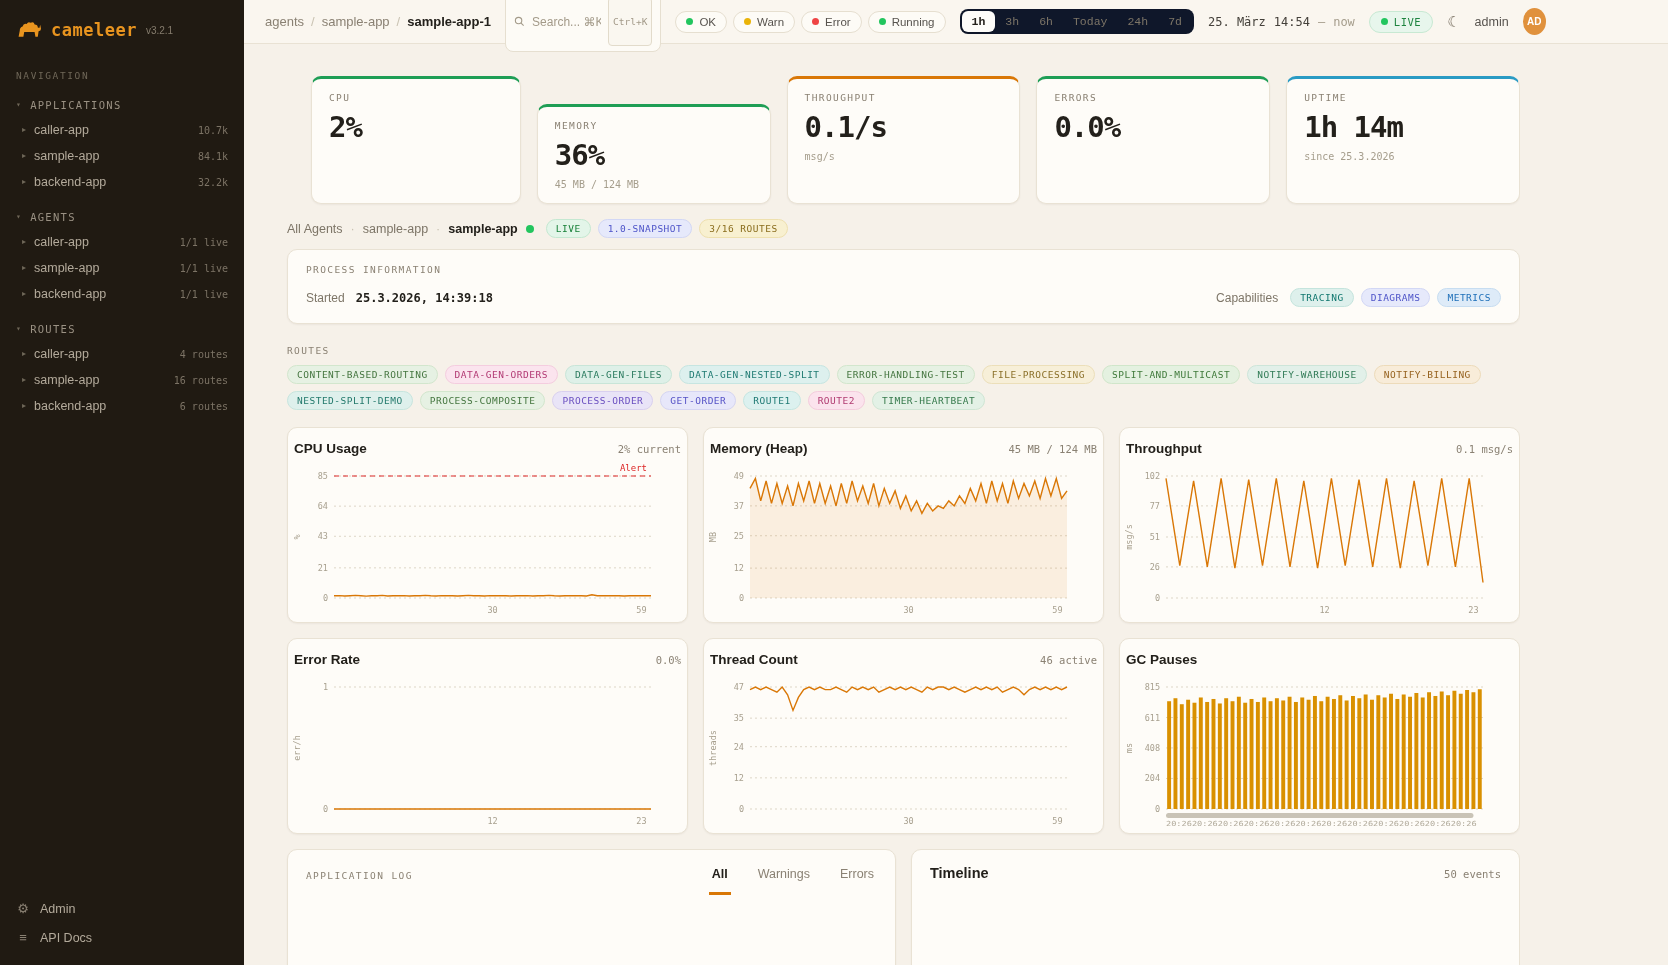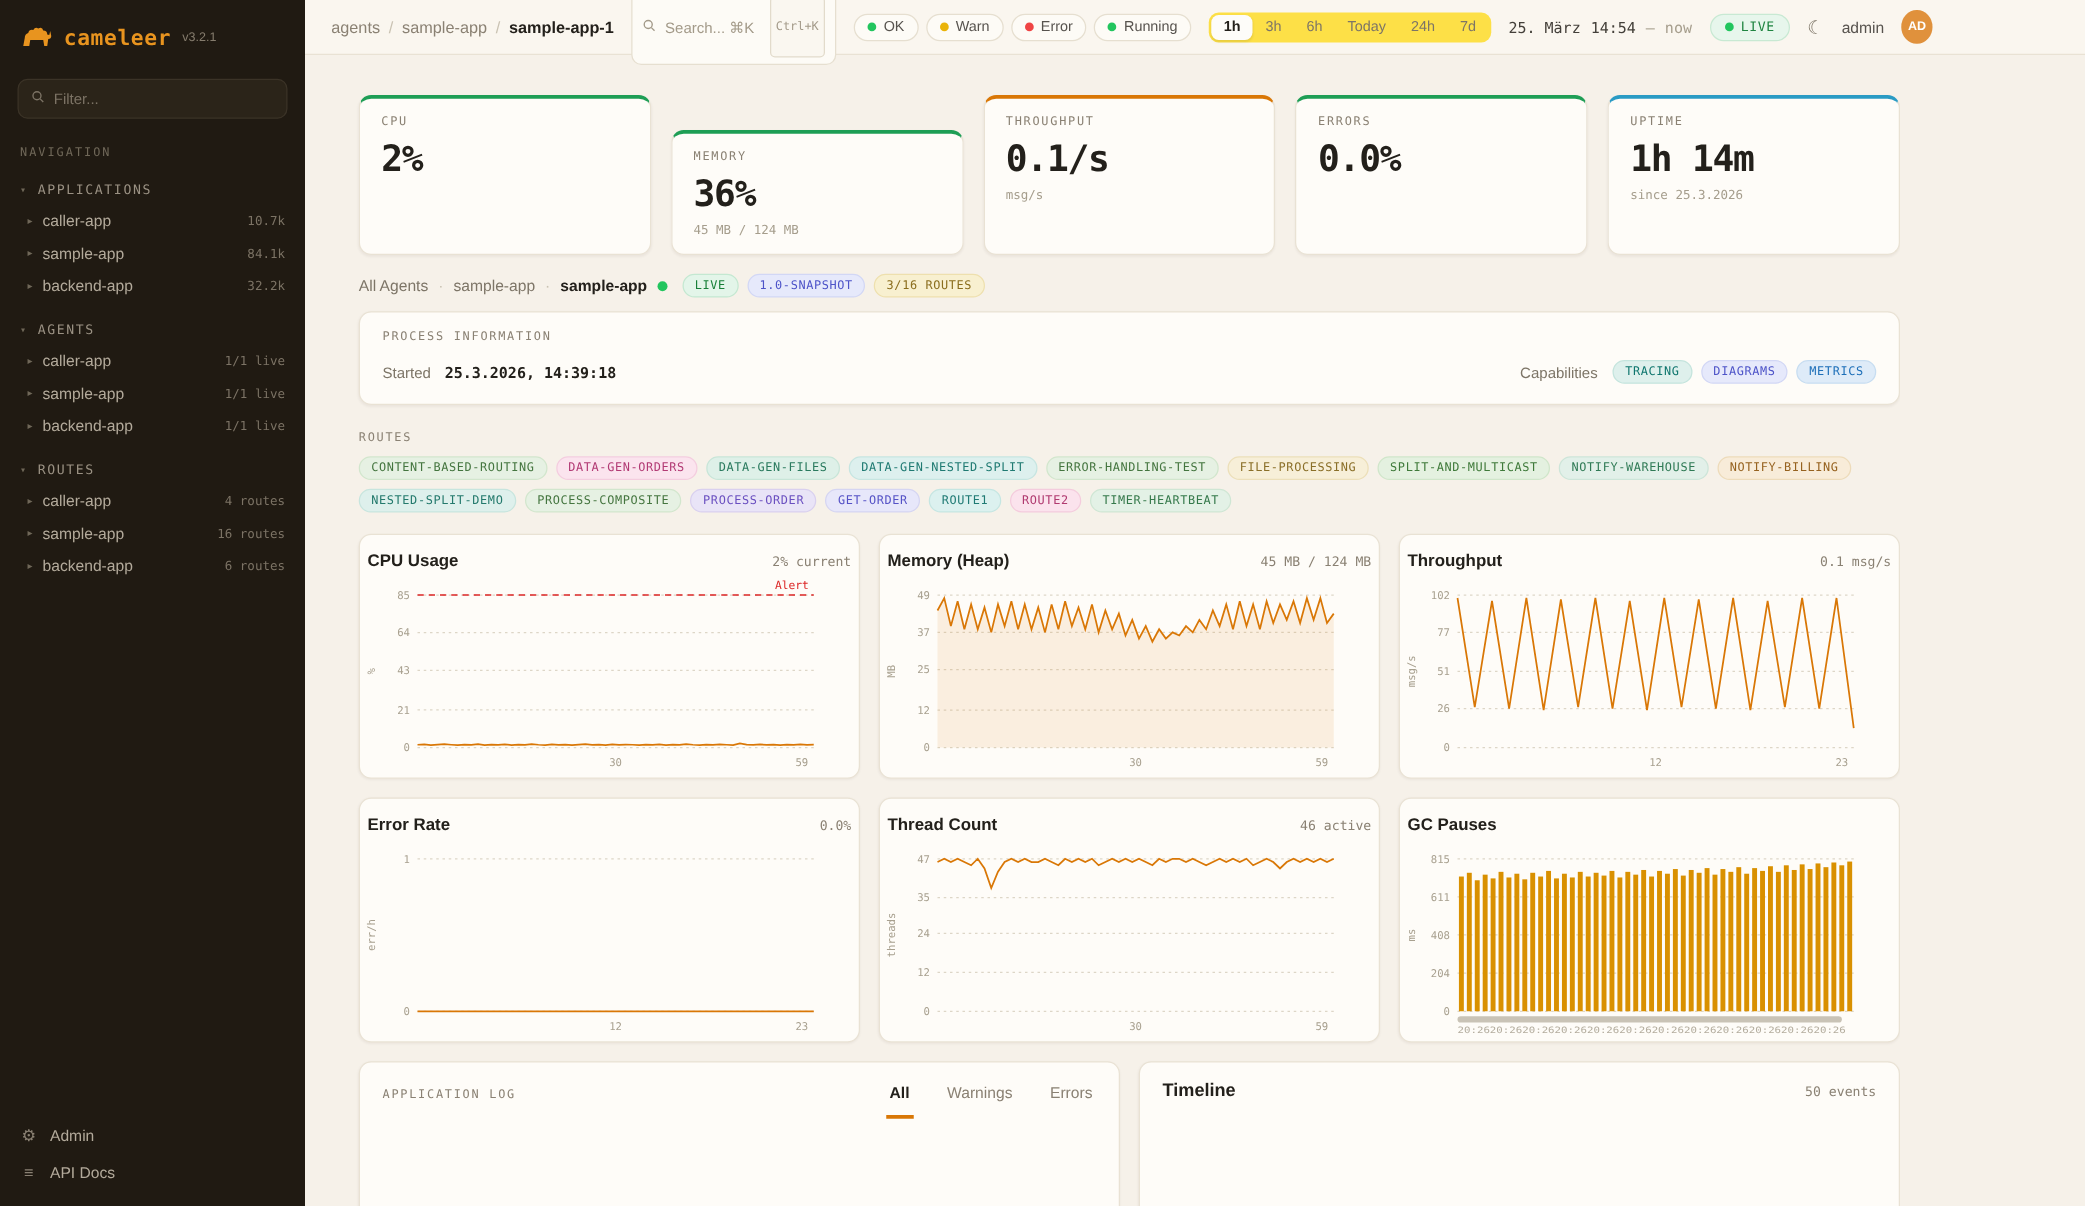--- a/index.html
+++ b/index.html
@@ -34,21 +34,21 @@
   .crumb-sep{color:#c9c2b2}
   .crumb-current{color:#23201b;font-weight:700}
   .search{display:flex;align-items:center;gap:7px;background:#fdfbf6;border:1px solid #e6dfd0;border-radius:8px;padding:5px 8px;width:178px}
   .search svg{color:#a39a89;flex:none}
   .search input{border:none;outline:none;background:none;font-size:12px;color:#57534e;width:100%}
   .search input::placeholder{color:#a39a89}
   .kbd{font-family:"DejaVu Sans Mono",monospace;font-size:9.5px;color:#a39a89;border:1px solid #e2dbcb;border-radius:4px;padding:18px 4px;background:#faf7f0;white-space:nowrap}
   .chips{display:flex;gap:6px}
   .chip{display:flex;align-items:center;gap:6px;border:1px solid #e6dfd0;border-radius:999px;padding:4px 10px;font-size:11.5px;color:#57534e;background:#fdfbf6;cursor:pointer;white-space:nowrap}
   .dot{width:7px;height:7px;border-radius:50%}
-  .seg{display:flex;background:#fde047;border-radius:8px;padding:2px;font-family:Liberation Sans, sans-serif}
+  .seg{display:flex;background:#0f172a;border-radius:8px;padding:2px;font-family:Liberation Mono, monospace}
   .seg-opt{padding:4px 10px;font-size:11.5px;color:#7d7567;border-radius:6px;cursor:pointer;white-space:nowrap}
   .seg-opt.active{background:#fdfcf9;color:#23201b;font-weight:700;box-shadow:0 1px 2px rgba(0,0,0,.09)}
   .dateblock{display:flex;gap:8px;align-items:center;font-family:"DejaVu Sans Mono",monospace;font-size:12px;color:#44403a;cursor:pointer;white-space:nowrap}
   .mut{color:#a59d8c}
   .live{display:flex;align-items:center;gap:6px;background:#e7f6ec;border:1px solid #c8e9d3;color:#1f8440;border-radius:999px;padding:4px 11px;font-family:"DejaVu Sans Mono",monospace;font-size:10.5px;letter-spacing:.5px;cursor:pointer;margin-left:auto}
   .live .dot{background:#22c55e}
   .moon{font-size:15px;color:#7d7567;cursor:pointer}
   .user{font-size:12.5px;color:#57534e;cursor:pointer}
   .avatar{width:27px;height:27px;border-radius:50%;background:#e0913c;color:#fff;font-size:10px;font-weight:700;display:flex;align-items:center;justify-content:center;cursor:pointer}
 
@@ -107,29 +107,20 @@
   <div class="logo-row">
     <span>
       <svg width="26" height="24" viewBox="0 0 32 30">
           <path d="M3 26 L4.5 18 Q4.5 14 8 13 Q9 9 13 10 Q15 6.5 18 8.5 Q22 6.5 23 10.5 Q27 10.5 27 14.5 L29 15 L30 11 L31 16 Q31 19 28 19 L27 26 L24 26 L23 20 L10 20 L9 26 Z" fill="#e8941f"></path>
         </svg>
     </span>
     <span class="logo-name">cameleer</span>
     <span class="logo-ver">v3.2.1</span>
   </div>
 
-  <div class="filter">
-    <span>
-      <svg width="11" height="11" viewBox="0 0 24 24" fill="none" stroke="currentColor" stroke-width="2.4">
-          <circle cx="10" cy="10" r="7"></circle>
-          <path d="M15.5 15.5 L21 21"></path>
-        </svg>
-    </span>
-    <input placeholder="Filter..." style="">
-  </div>
 
   <div class="nav-label">NAVIGATION</div>
 
   <div>
 
       <div class="section">
         <div class="sec-head">
           <span class="chev">▾</span>
           <span>APPLICATIONS</span>
         </div>
@@ -301,21 +292,21 @@
     <span class="moon">☾</span>
     <span class="user">admin</span>
     <span class="avatar">AD</span>
   </header>
 
   <div class="content">
     <div class="inner">
 
       <div class="stats">
 
-          <div class="stat" style="border-top-color: rgb(30, 158, 85);">
+          <div class="stat" style="border-top-color: rgb(30, 158, 85); margin-left: 24px;">
             <div class="stat-label">CPU</div>
             <div class="stat-value">2%</div>
             <div class="stat-sub"></div>
           </div>
 
           <div class="stat" style="border-top-color: rgb(30, 158, 85); margin-top: 28px;">
             <div class="stat-label">MEMORY</div>
             <div class="stat-value">36%</div>
             <div class="stat-sub">45 MB / 124 MB</div>
           </div>

